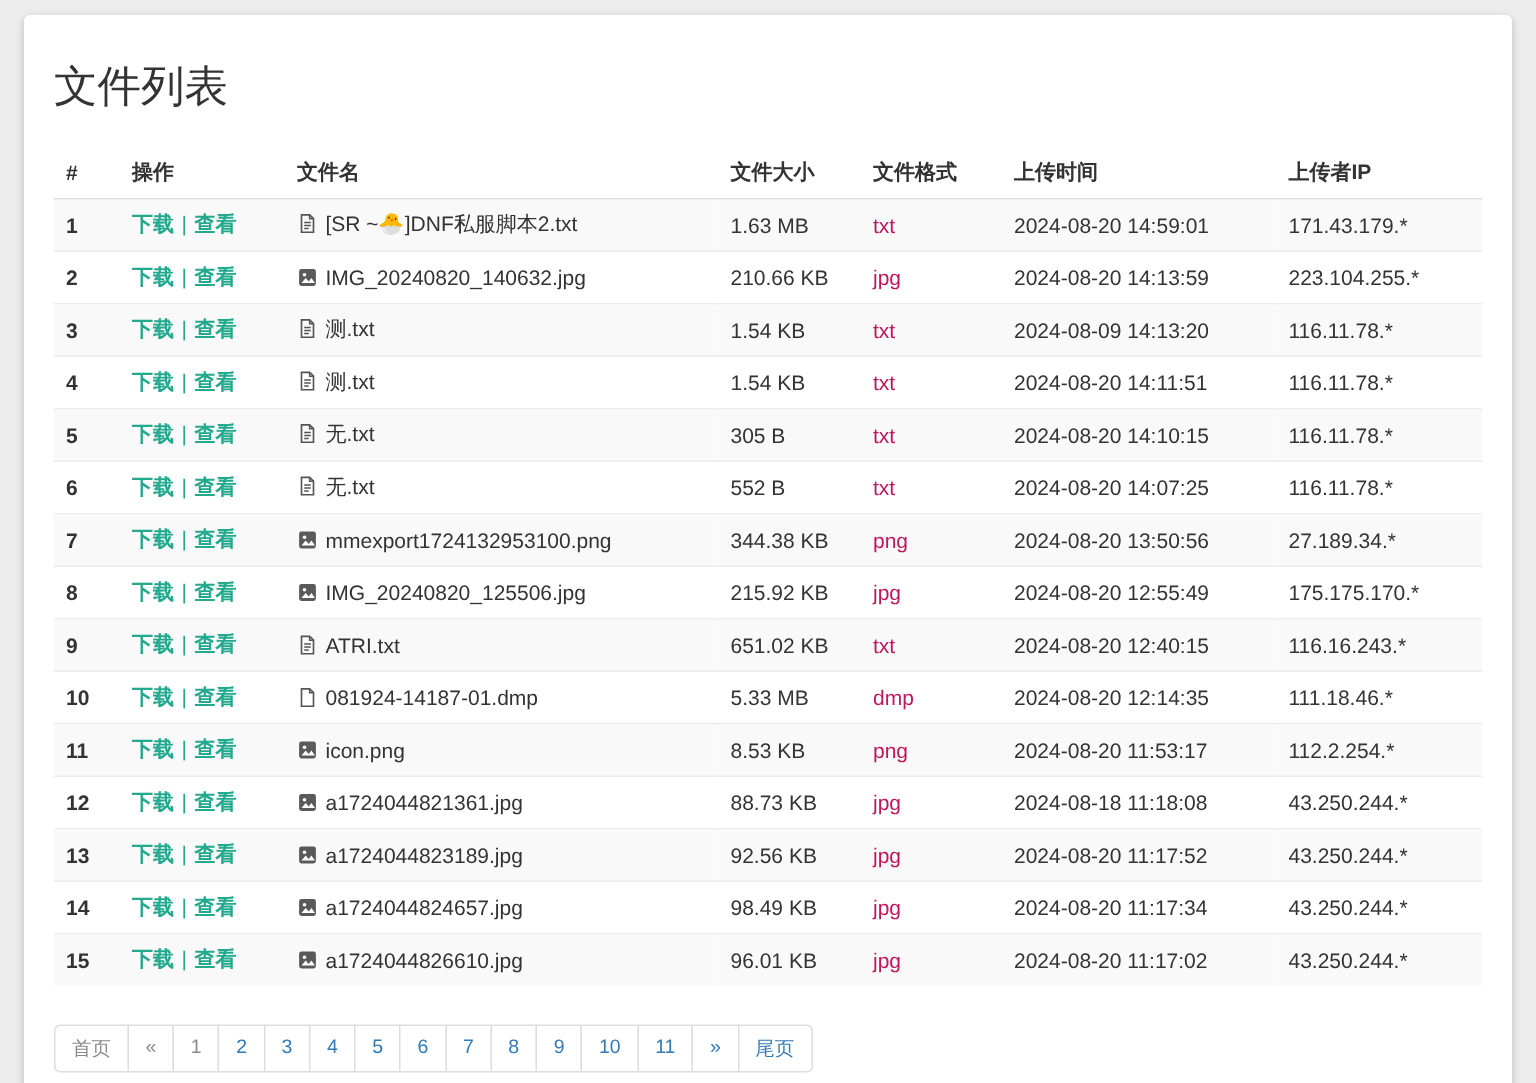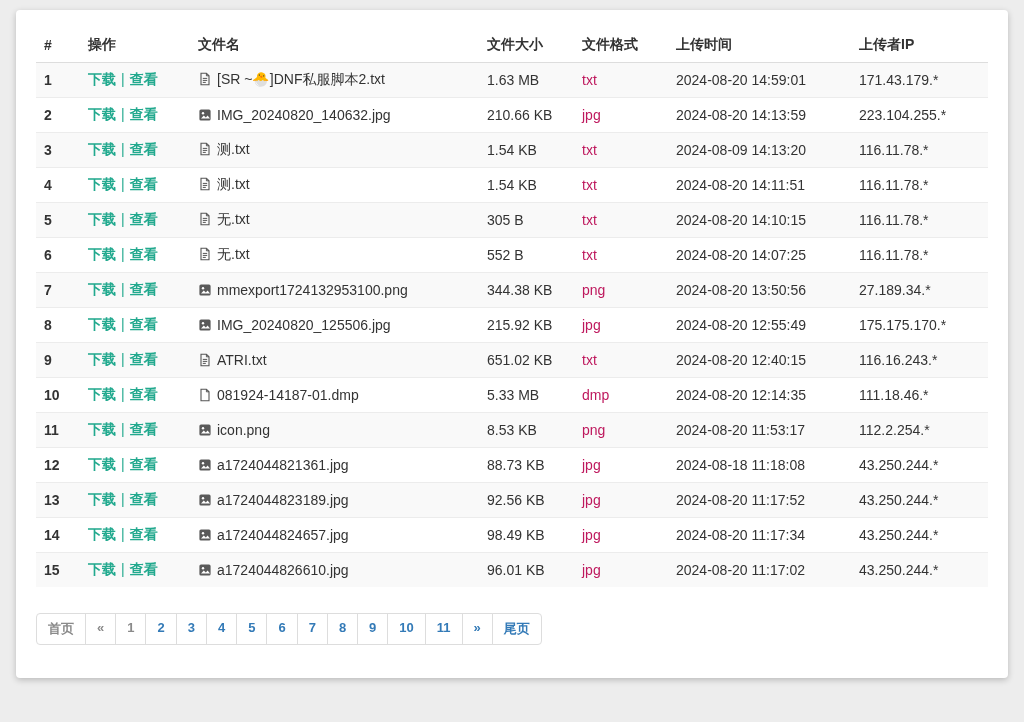--- a/index.html
+++ b/index.html
@@ -68,21 +68,20 @@
     justify-content: space-between;
     align-items: center;
     margin-top: 26px;
   }
   .summary { font-size: 14px; color: #333; }
   .summary .gap { margin-left: 10px; }
   ul.pagination {
     display: flex;
     list-style: none;
     font-size: 13px;
-    font-weight: bold;
   }
   ul.pagination li {
     border: 1px solid #ddd;
     background: #fff;
     margin-left: -1px;
   }
   ul.pagination li:first-child { border-radius: 4px 0 0 4px; margin-left: 0; }
   ul.pagination li:last-child { border-radius: 0 4px 4px 0; }
   ul.pagination li a {
     display: block;
@@ -93,20 +92,21 @@
   }
   ul.pagination li.disabled a, ul.pagination li.current a {
     color: #8a8a8a;
     cursor: default;
   }
 </style>
 </head>
 <body>
 
 <div class="card">
+  <h1 class="page-title">文件列表</h1>
 
   <table class="file-table">
     <colgroup>
       <col style="width:44px">
         <col style="width:110px">
         <col style="width:289px">
       <col style="width:95px">
         <col style="width:94px">
         <col style="width:183px">
         <col>

